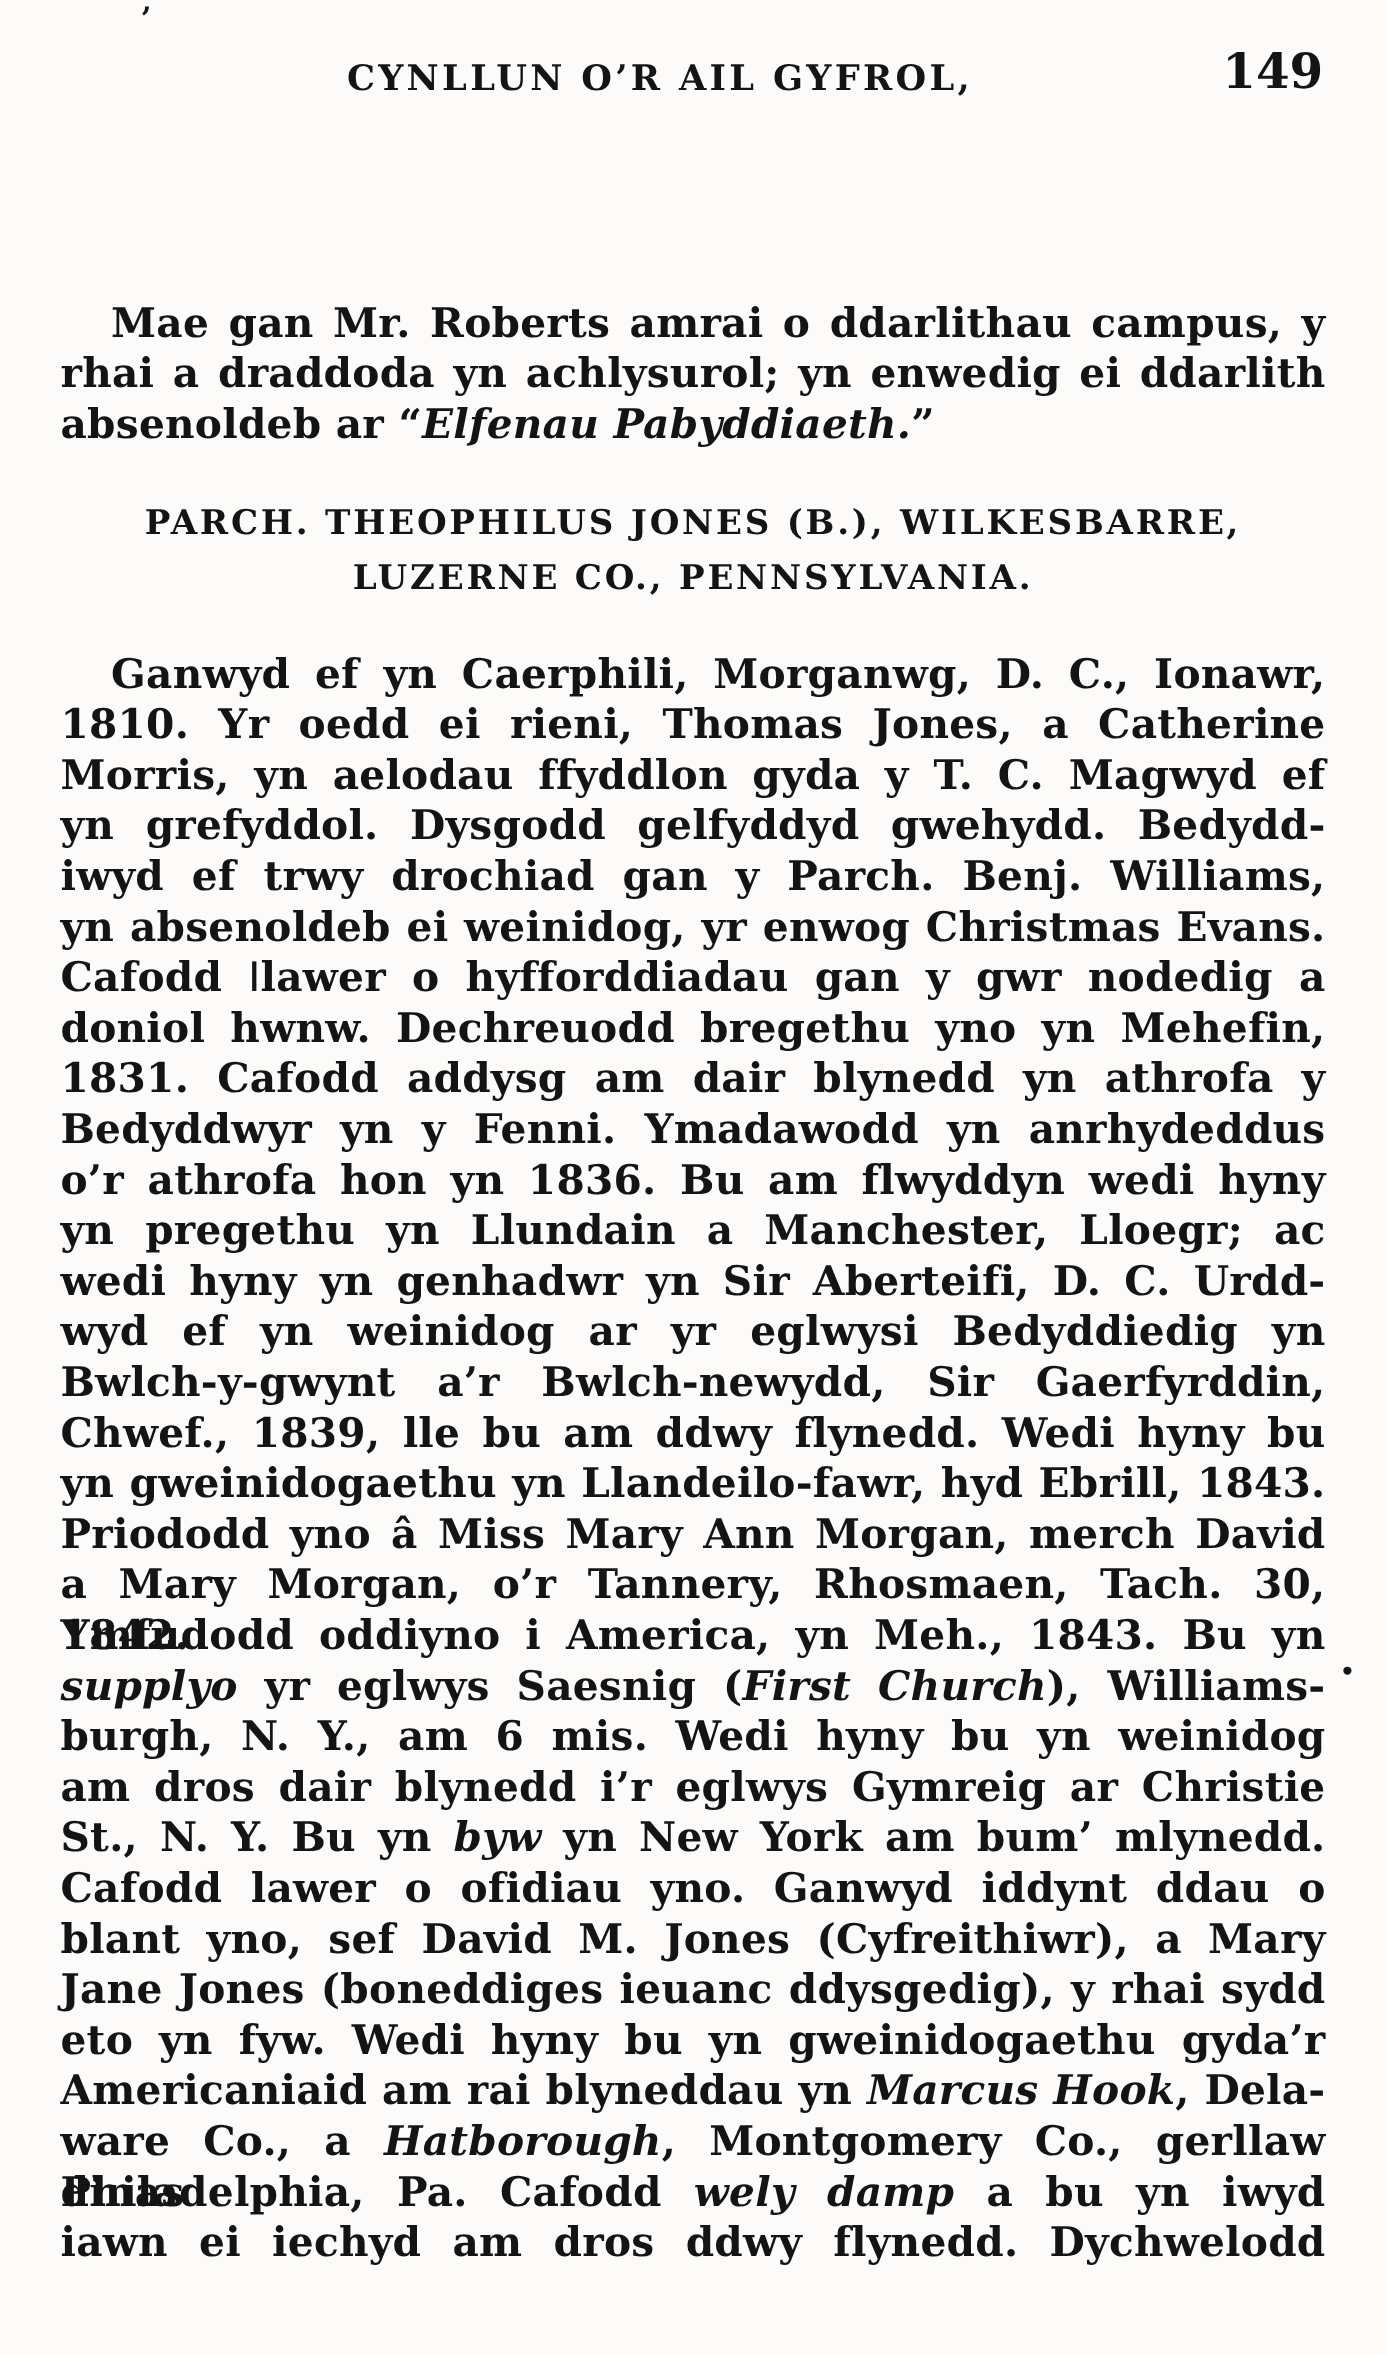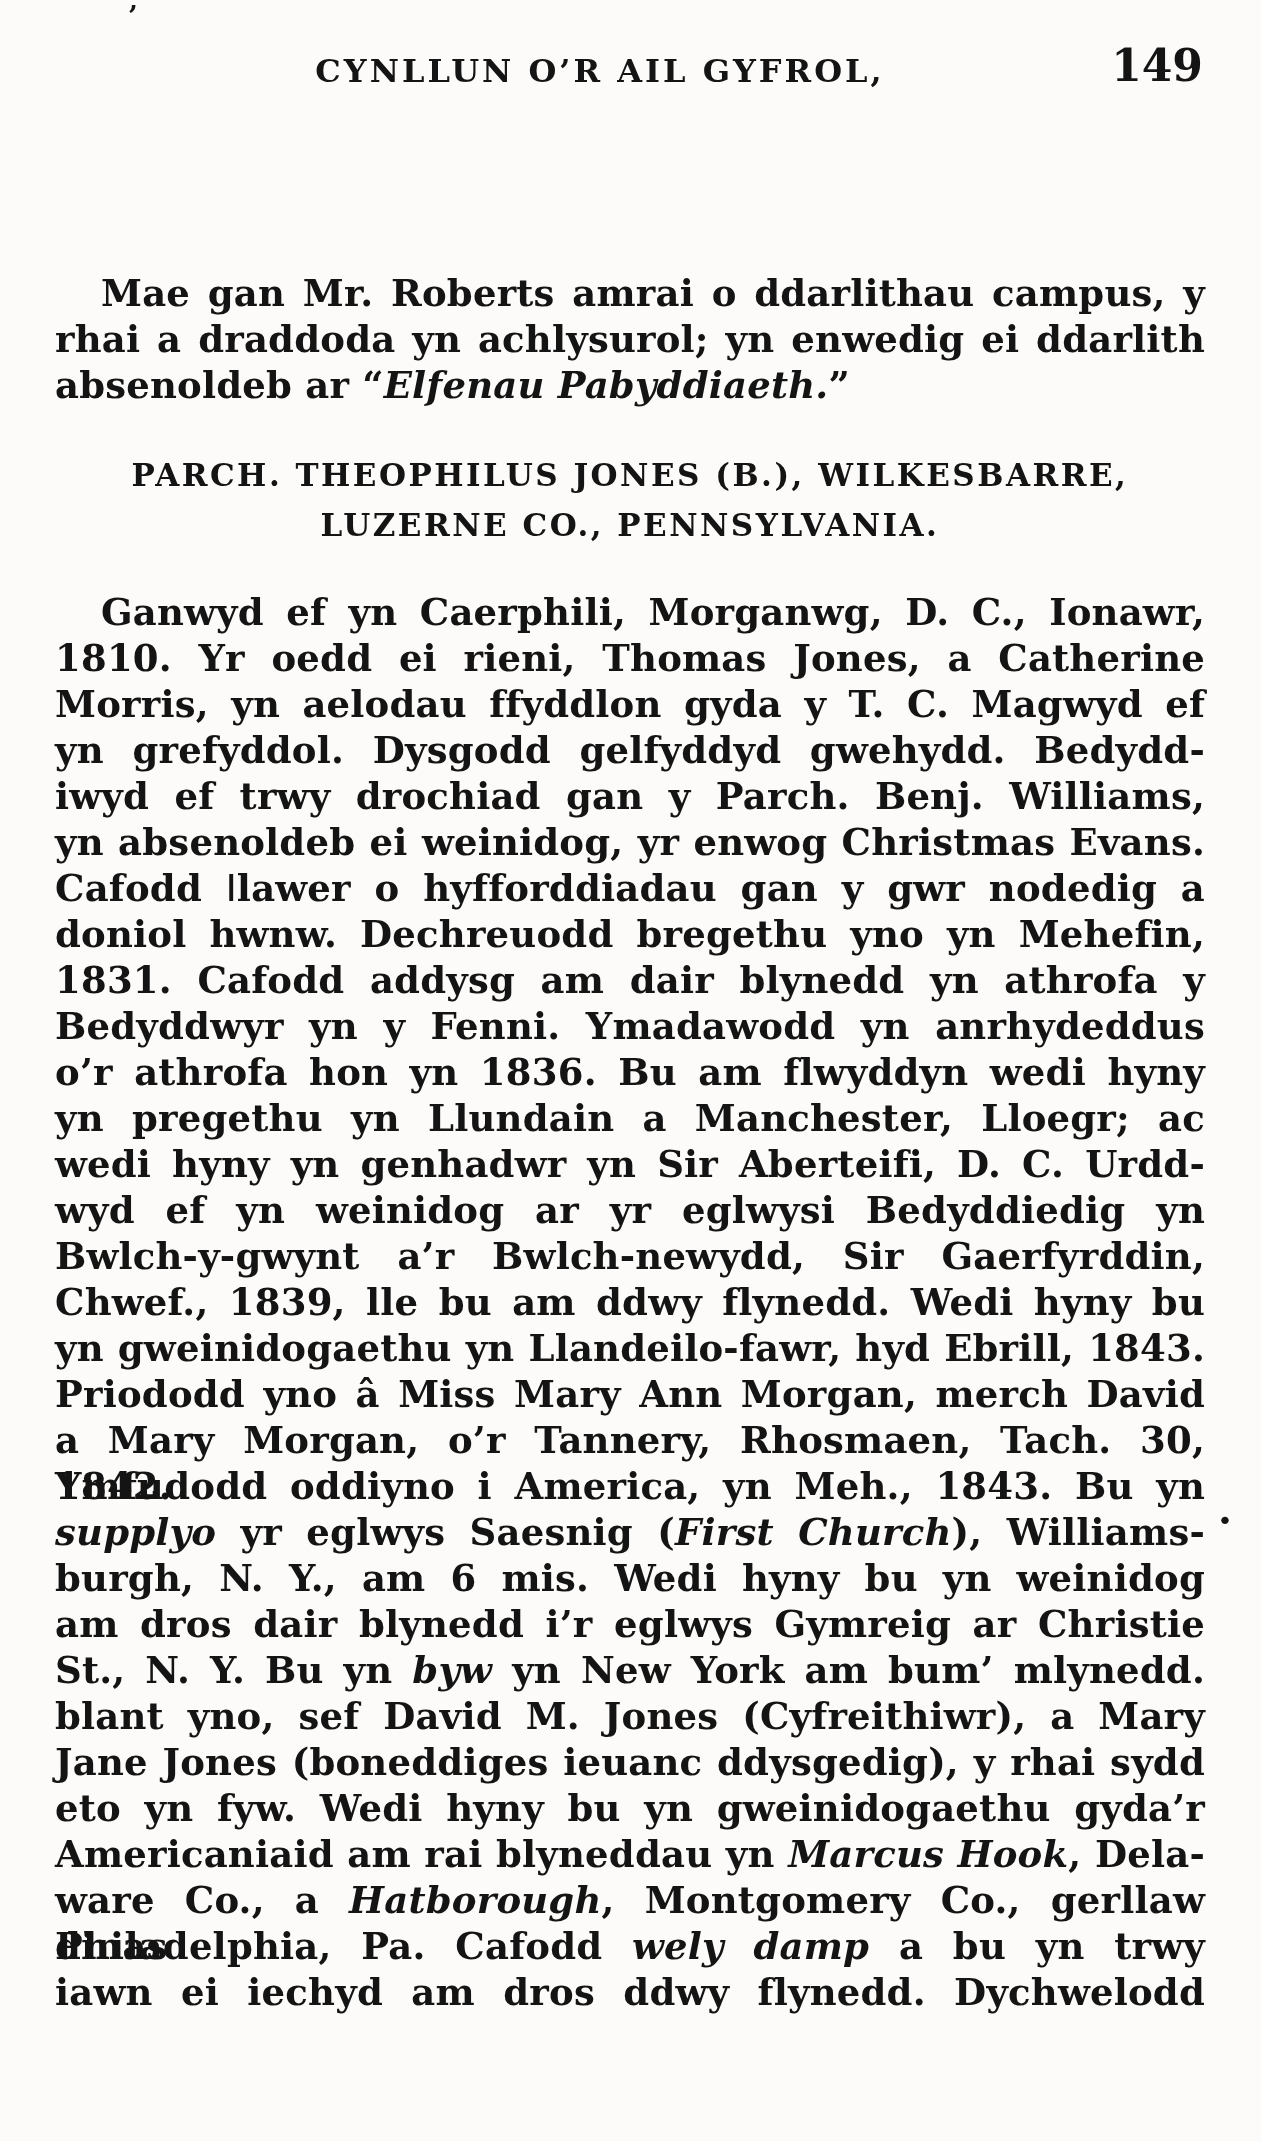--- a/index.html
+++ b/index.html
@@ -82,24 +82,25 @@
       <div class="line"><span>Bwlch-y-gwynt a’r Bwlch-newydd, Sir Gaerfyrddin,</span></div>
       <div class="line"><span>Chwef., 1839, lle bu am ddwy flynedd. Wedi hyny bu</span></div>
       <div class="line"><span>yn gweinidogaethu yn Llandeilo-fawr, hyd Ebrill, 1843.</span></div>
       <div class="line"><span>Priododd yno â Miss Mary Ann Morgan, merch David</span></div>
       <div class="line"><span>a Mary Morgan, o’r Tannery, Rhosmaen, Tach. 30, 1842.</span></div>
       <div class="line"><span>Ymfudodd oddiyno i America, yn Meh., 1843. Bu yn</span></div>
       <div class="line"><span class="it">supplyo</span><span> yr eglwys Saesnig (</span><span class="it">First Church</span><span>), Williams-</span></div>
       <div class="line"><span>burgh, N. Y., am 6 mis. Wedi hyny bu yn weinidog</span></div>
       <div class="line"><span>am dros dair blynedd i’r eglwys Gymreig ar Christie</span></div>
       <div class="line"><span>St., N. Y. Bu yn </span><span class="it">byw</span><span> yn New York am bum’ mlynedd.</span></div>
+      <div class="line"><span>Cafodd lawer o ofidiau yno. Ganwyd iddynt ddau o</span></div>
       <div class="line"><span>blant yno, sef David M. Jones (Cyfreithiwr), a Mary</span></div>
       <div class="line"><span>Jane Jones (boneddiges ieuanc ddysgedig), y rhai sydd</span></div>
       <div class="line"><span>eto yn fyw. Wedi hyny bu yn gweinidogaethu gyda’r</span></div>
       <div class="line"><span>Americaniaid am rai blyneddau yn </span><span class="it">Marcus Hook</span><span>, Dela-</span></div>
       <div class="line"><span>ware Co., a </span><span class="it">Hatborough</span><span>, Montgomery Co., gerllaw dinas</span></div>
-      <div class="line"><span>Philadelphia, Pa. Cafodd </span><span class="it">wely damp</span><span> a bu yn trwy</span></div>
+      <div class="line"><span>Philadelphia, Pa. Cafodd </span><span class="it">wely damp</span><span> a bu yn iwyd</span></div>
       <div class="line"><span>iawn ei iechyd am dros ddwy flynedd. Dychwelodd</span></div>
     </div>
 
   <span class="ink-right">·</span>
 
 </div>
 
 </body></html>

